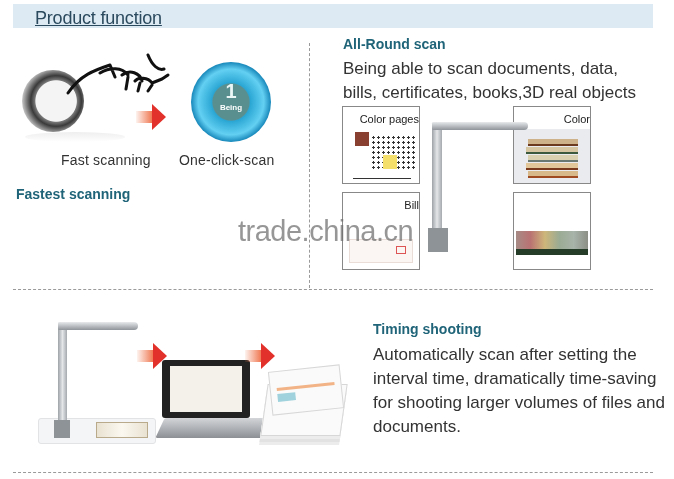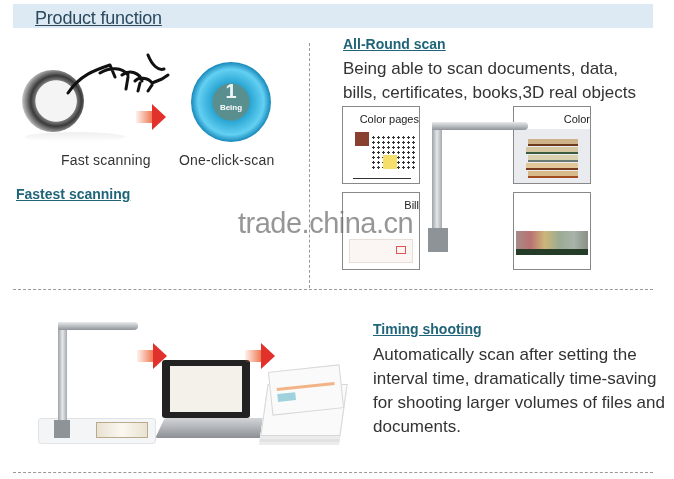--- a/index.html
+++ b/index.html
@@ -20,21 +20,21 @@
   .arrow { width: 30px; height: 26px; }
   .arrow .tail { position: absolute; left: 0; top: 7px; width: 18px; height: 12px; background: linear-gradient(to right, rgba(240,140,100,0.1), #ee6a40); }
   .arrow .head { position: absolute; left: 16px; top: 0; width: 0; height: 0; border-top: 13px solid transparent; border-bottom: 13px solid transparent; border-left: 14px solid #e2312a; }
 
   .timer-dial { left: 191px; top: 62px; width: 80px; height: 80px; border-radius: 50%;
     background: radial-gradient(circle, #5a8f90 0 32%, #2aa6d4 34%, #63d0f2 58%, #1b8bbd 70%, #0f5f85 80%, #a9c9d6 88%, #0f5070 95%); }
   .timer-num { position: absolute; left: 0; width: 80px; top: 18px; text-align: center; font-size: 20px; font-weight: bold; color: #eaf6f6; }
   .timer-label { position: absolute; left: 0; width: 80px; top: 41px; text-align: center; font-size: 8px; font-weight: bold; color: #ffffff; }
 
   .caption { font-size: 14px; color: #333; letter-spacing: 0.2px; }
-  .section-title { font-size: 14px; font-weight: bold; color: #1f6478; text-decoration: underline; }
+  .section-title { font-size: 14px; font-weight: bold; color: #1f6478; }
   .body-text { font-size: 17px; color: #333; line-height: 24px; }
 
   .vdash { left: 309px; top: 43px; width: 0; height: 245px; border-left: 1px dashed #9a9a9a; }
   .hdash { left: 13px; width: 640px; height: 0; border-top: 1px dashed #9a9a9a; }
 
   .tile { width: 78px; height: 78px; border: 1px solid #888; background: #fff; }
   .tile-label { position: absolute; left: 0; width: 100%; top: 6px; text-align: right; font-size: 11px; color: #222; }
 
   .scanner-pole { background: linear-gradient(to right, #9ea3a8, #e4e6e8, #a5aaaf); }
   .watermark { font-size: 29px; color: rgba(110,110,110,0.72); letter-spacing: -0.5px; }
@@ -110,21 +110,21 @@
   <div class="abs" style="left:2px; top:38px; width:72px; height:22px; background:linear-gradient(to right,#a78b86,#b97272,#cdb67a,#9aab93,#a8b3a9,#8c8f86);"></div>
   <div class="abs" style="left:2px; top:56px; width:72px; height:6px; background:#253c28;"></div>
 </div>
 
 <div class="abs" style="left:420px; top:120px; width:110px; height:135px;">
   <div class="abs scanner-pole" style="left:12px; top:4px; width:10px; height:120px;"></div>
   <div class="abs" style="left:12px; top:2px; width:96px; height:8px; background:linear-gradient(#e8eaec,#8f949a); border-radius:2px 6px 6px 2px;"></div>
   <div class="abs" style="left:8px; top:108px; width:20px; height:24px; background:#8e9398;"></div>
 </div>
 
-<span class="abs watermark" style="left:238px; top:207px;">trade.china.cn</span>
+<span class="abs watermark" style="left:238px; top:215px;">trade.china.cn</span>
 
 <div class="abs" style="left:38px; top:320px; width:120px; height:125px;">
   <div class="abs" style="left:0; top:98px; width:118px; height:26px; background:#f4f5f6; border:1px solid #e1e3e5; border-radius:3px;"></div>
   <div class="abs scanner-pole" style="left:20px; top:4px; width:9px; height:104px;"></div>
   <div class="abs" style="left:20px; top:2px; width:80px; height:8px; background:linear-gradient(#e8eaec,#8f949a); border-radius:2px 6px 6px 2px;"></div>
   <div class="abs" style="left:16px; top:100px; width:16px; height:18px; background:#8e9398;"></div>
   <div class="abs" style="left:58px; top:102px; width:52px; height:16px; background:linear-gradient(to right,#e9e2d2,#fbf8f0,#e9e2d2); border:1px solid #b9aa8c;"></div>
 </div>
 
 <div class="abs arrow" style="left:137px; top:343px;">

